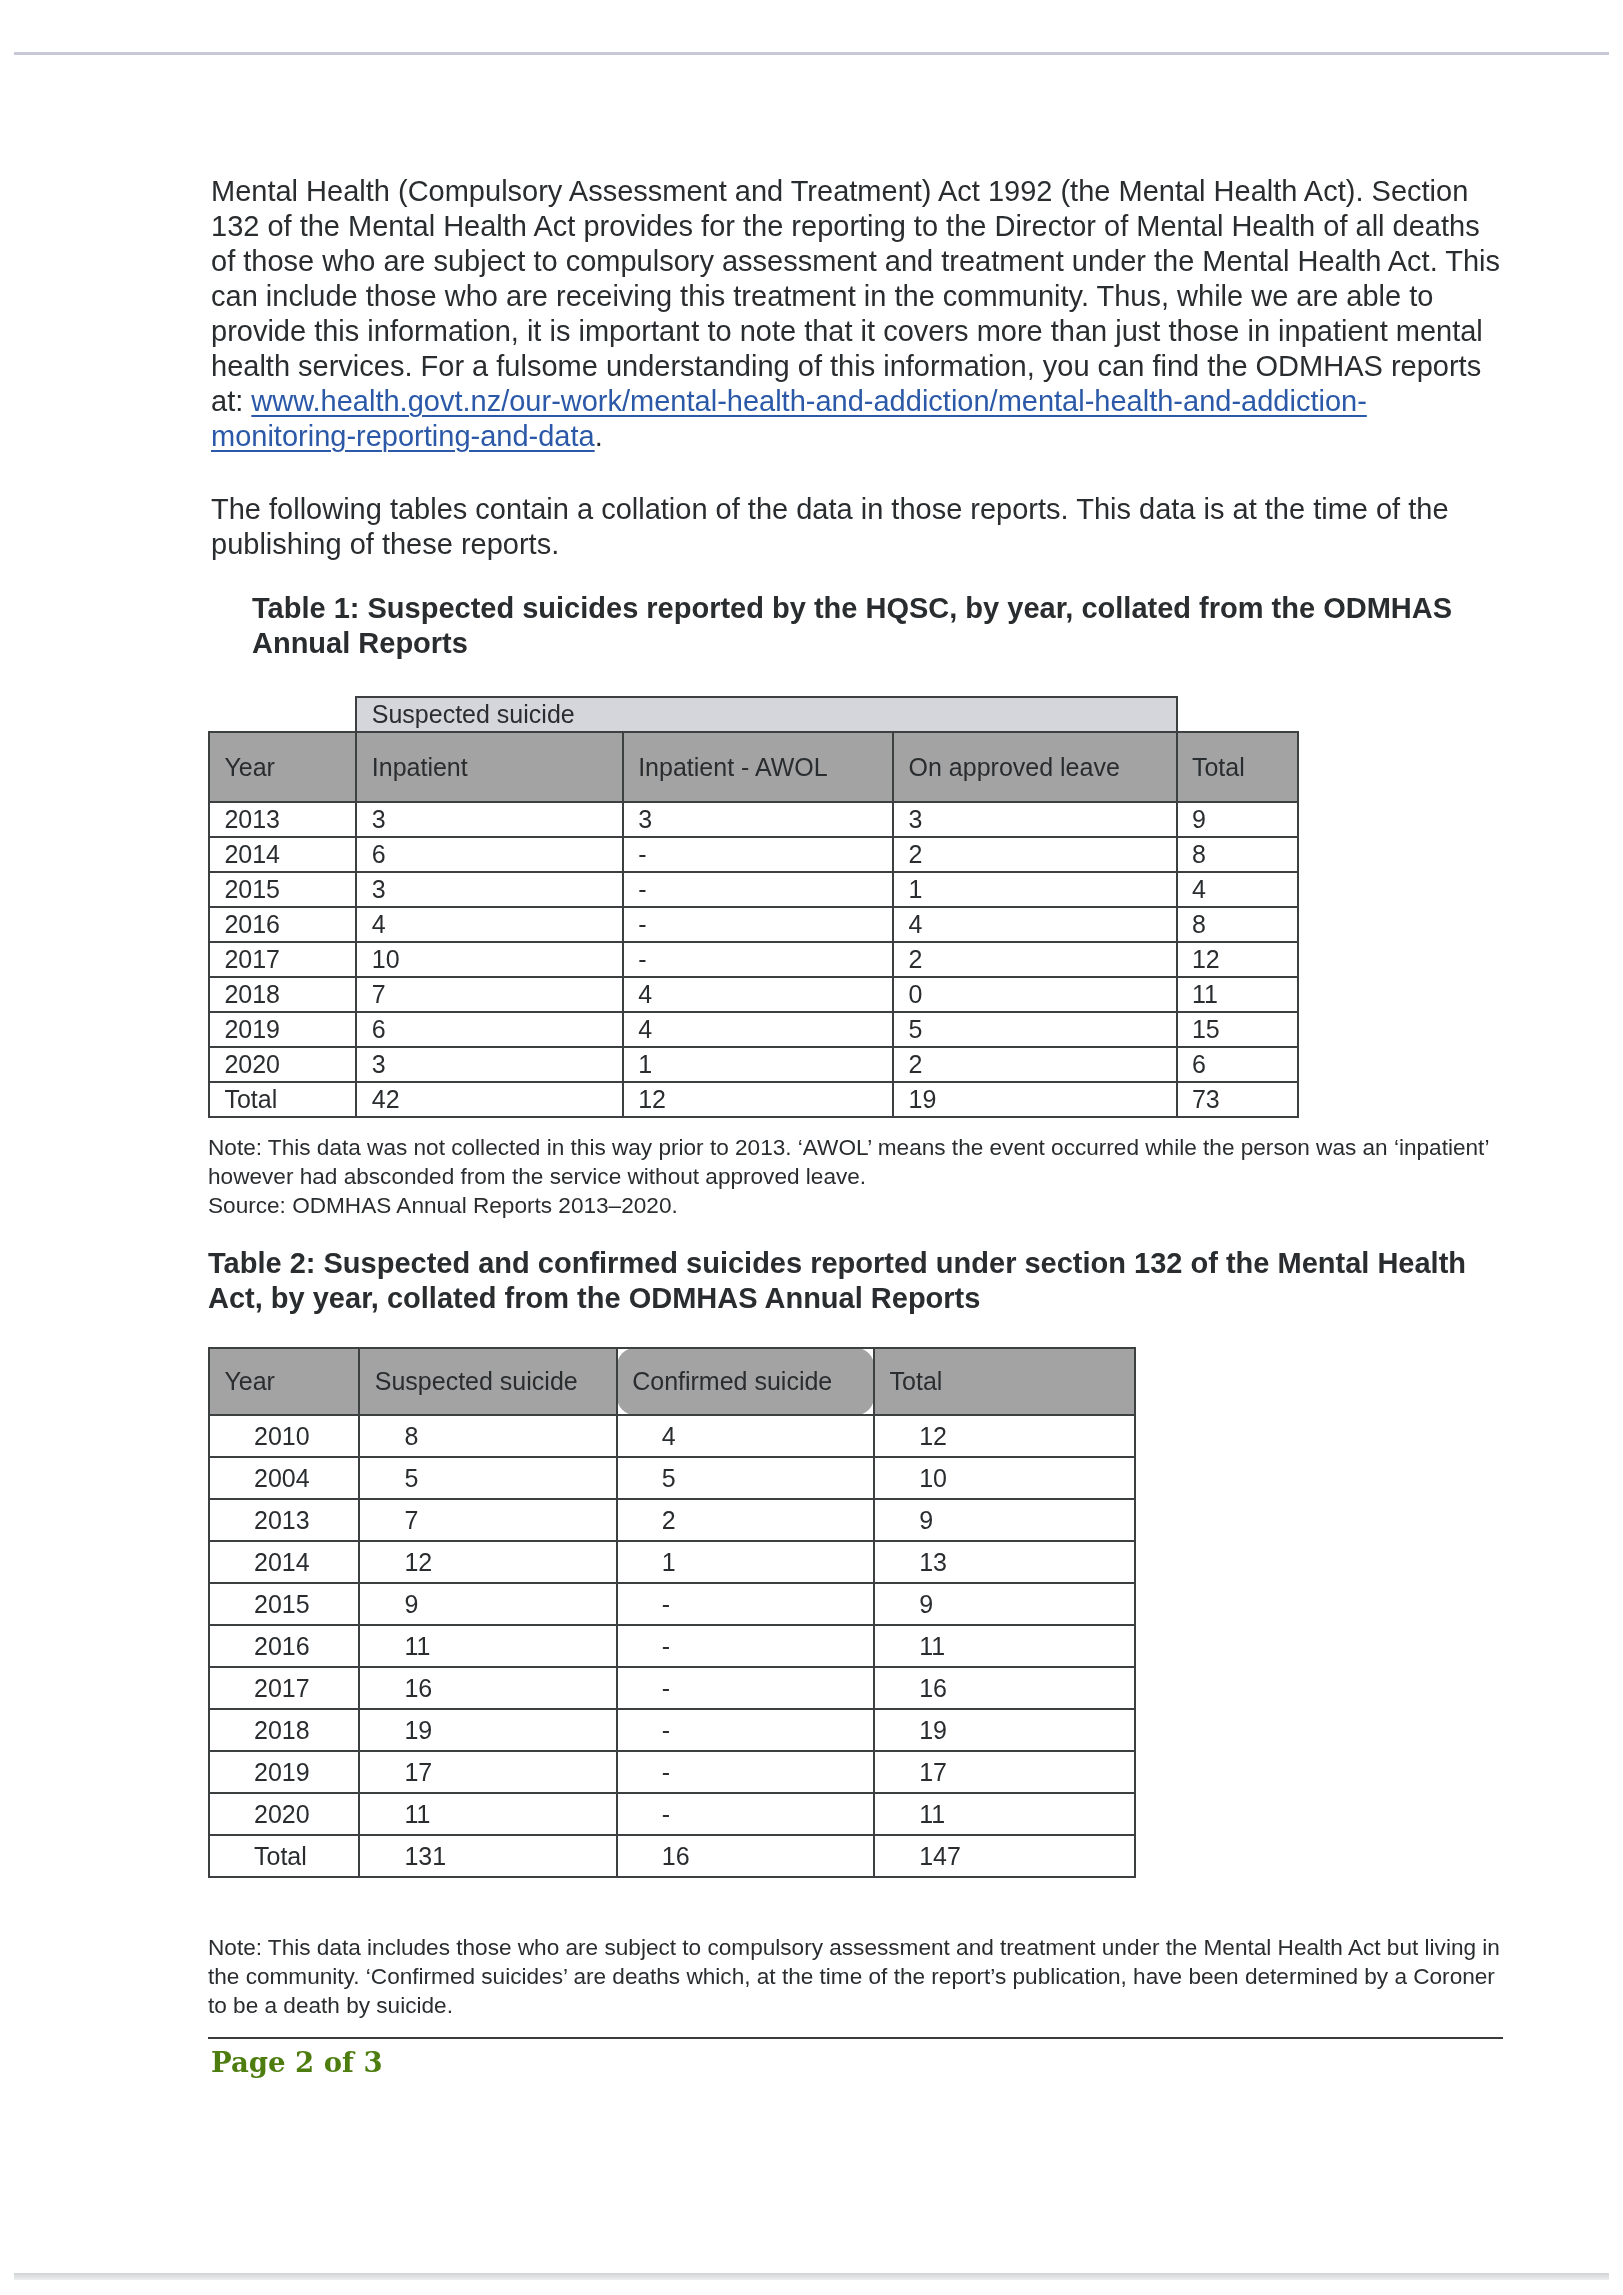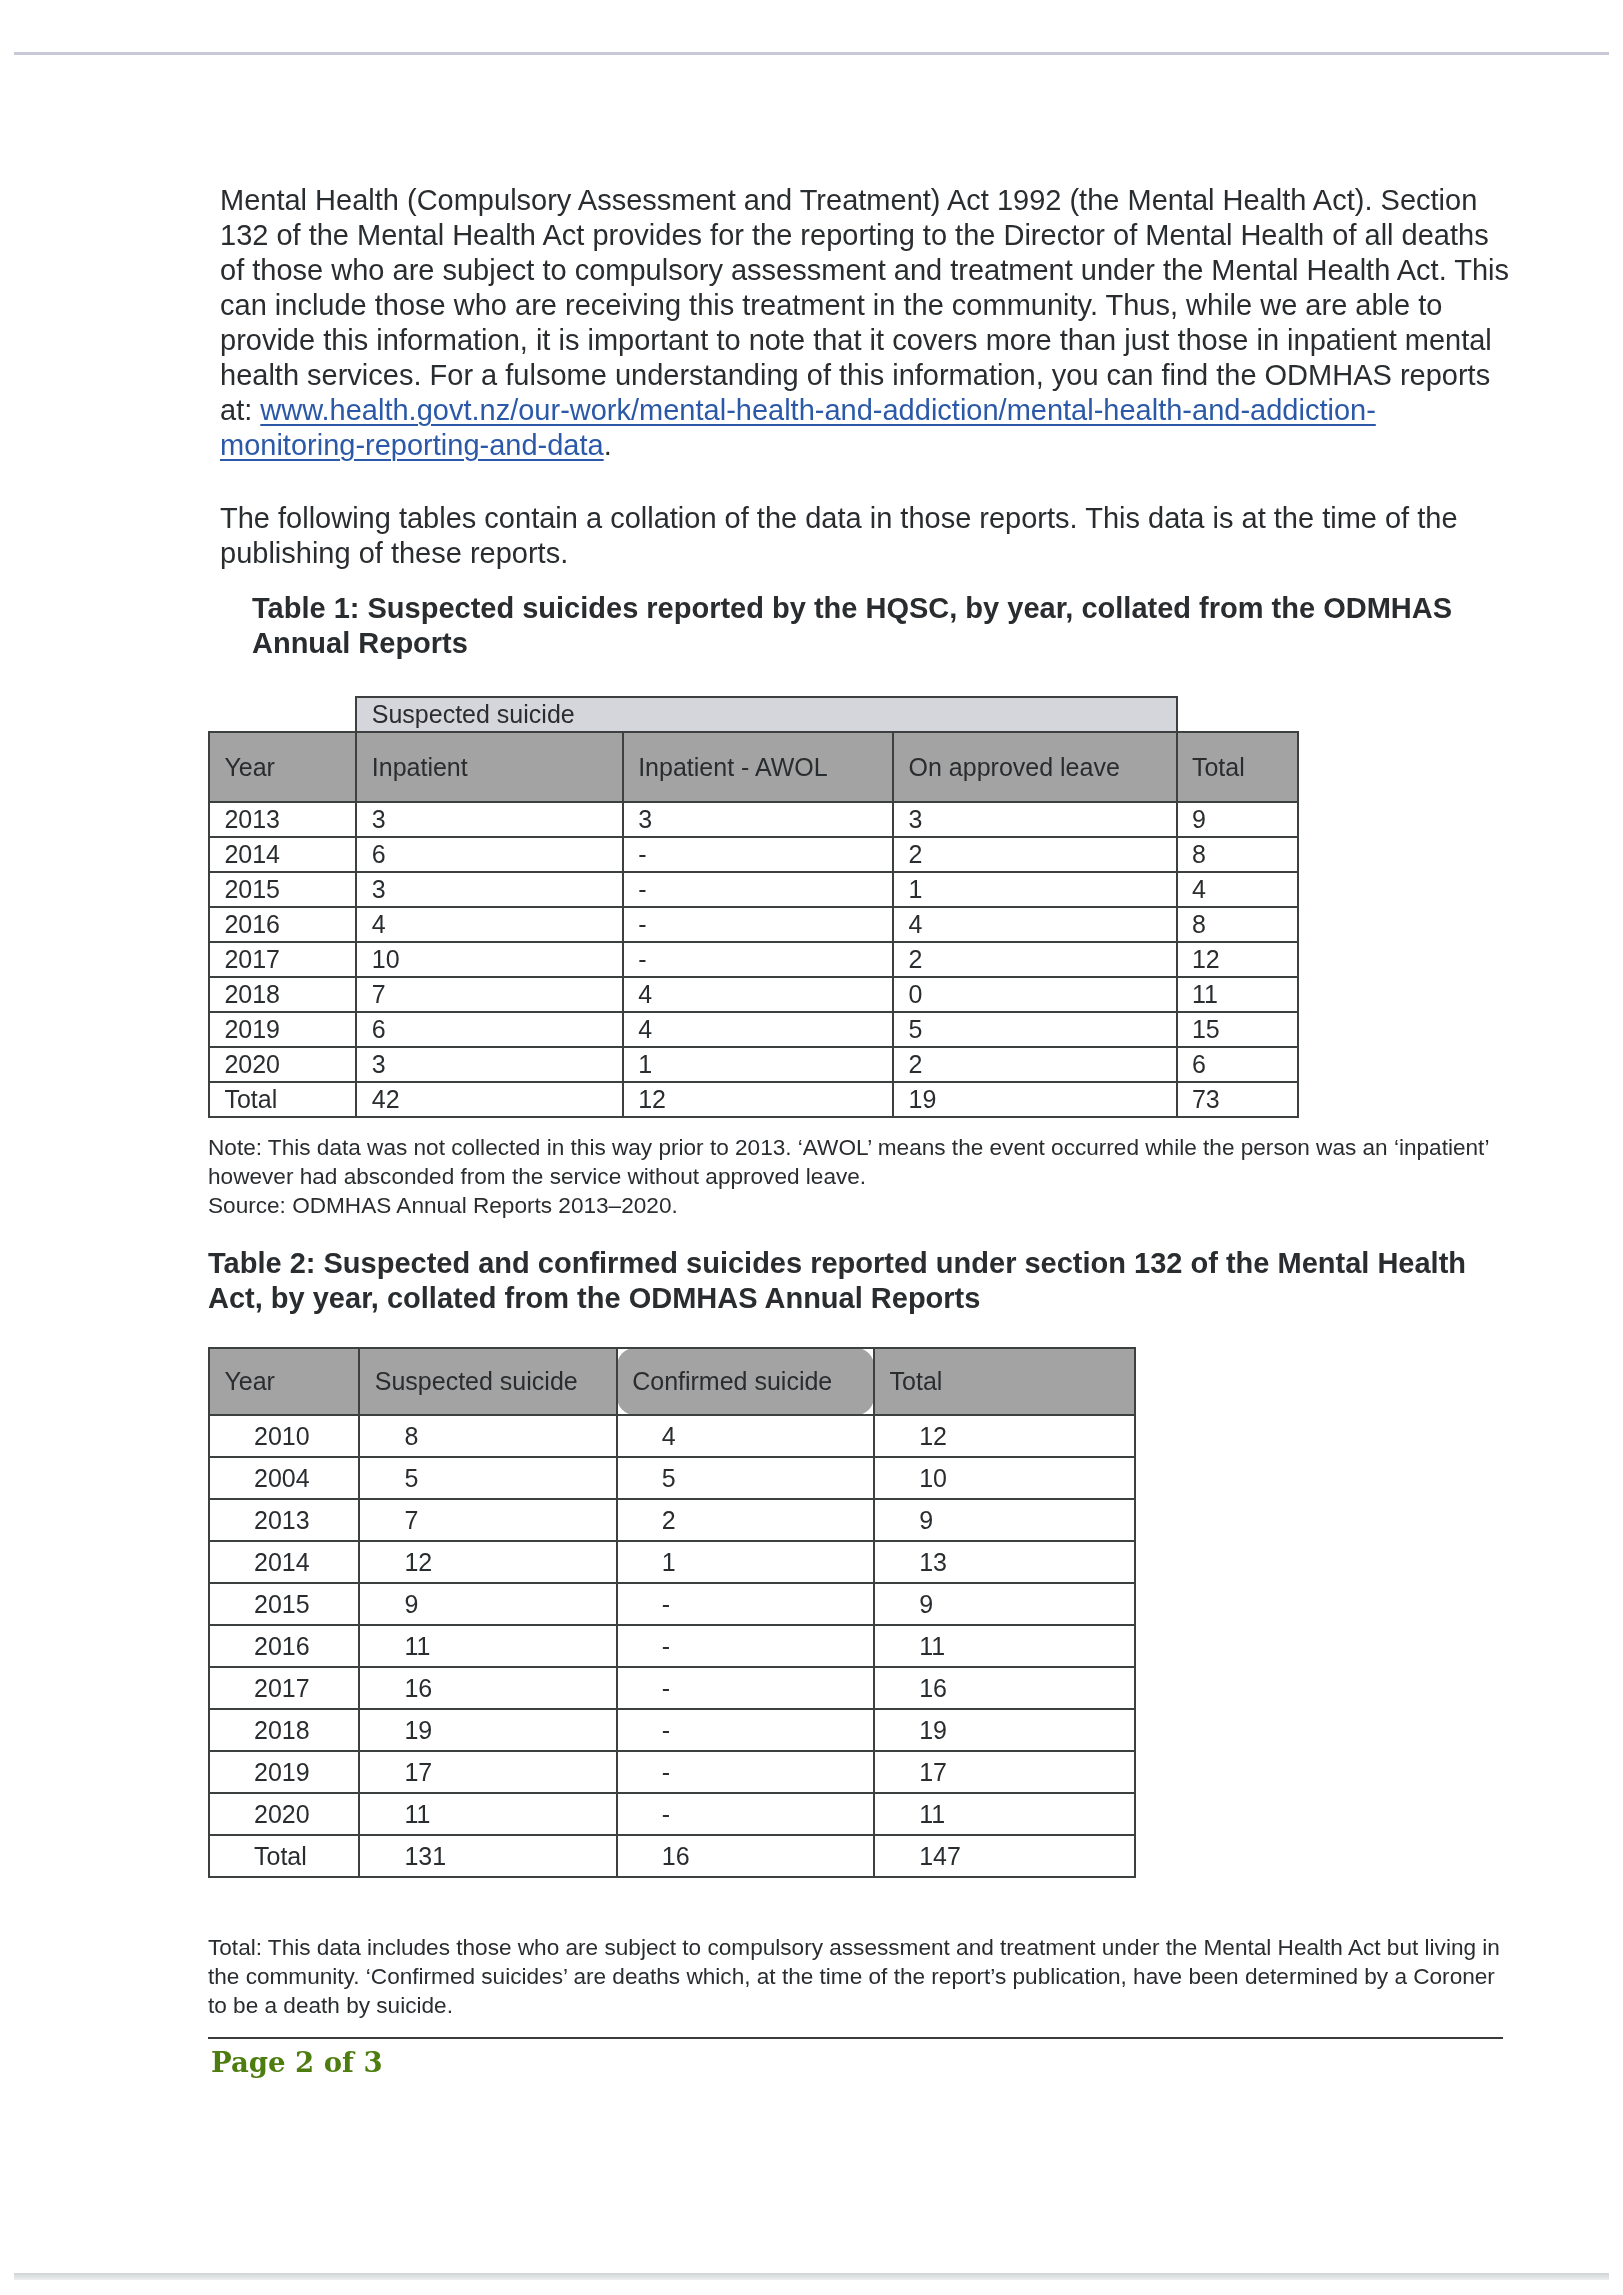--- a/index.html
+++ b/index.html
@@ -3,21 +3,21 @@
   <meta charset="utf-8">
   <style>
     html, body { margin: 0; padding: 0; }
     body {
       width: 1623px; height: 2295px; background: #ffffff; position: relative;
       font-family: "Liberation Sans", sans-serif; color: #2a2d2f; overflow: hidden;
     }
     .scan-top { position: absolute; left: 14.4px; right: 14.4px; top: 52px; height: 2.6px; background: #c9c8d6; }
     .scan-bottom { position: absolute; left: 14.4px; right: 14.4px; top: 2273px; height: 6.5px; background: linear-gradient(#cfd3d3, #eef0f0); }
     .para {
-      position: absolute; left: 208px; width: 1295px; font-size: 29px; line-height: 35px; margin: 12px;
+      position: absolute; left: 208px; width: 1295px; font-size: 29px; line-height: 35px; margin: 3px;
     }
     .para a { color: #2b59a8; text-decoration: underline; text-decoration-thickness: 2px; text-underline-offset: 3.9px; }
     .caption {
       position: absolute; left: 208px; width: 1295px; font-size: 29px; line-height: 35px; font-weight: bold; margin: 0;
     }
     .note {
       position: absolute; left: 208px; width: 1295px; font-size: 22.6px; line-height: 29px; margin: 0;
     }
     table { position: absolute; border-collapse: collapse; font-size: 25px; }
     td, th { border: 2px solid #3c4040; padding: 0 0 0 14.4px; text-align: left; font-weight: normal; vertical-align: middle; line-height: 33px; }
@@ -204,19 +204,19 @@
       </tr>
   <tr class="drow">
         <td>Total</td>
         <td>131</td>
         <td>16</td>
         <td>147</td>
       </tr>
 </tbody>
   </table>
 
-<p class="note" style="top:1933px;">Total: This data includes those who are subject to compulsory assessment and treatment under the Mental Health Act but living in the community. ‘Confirmed suicides’ are deaths which, at the time of the report’s publication, have been determined by a Coroner to be a death by suicide.</p>
+<p class="note" style="top:1933px;">Note: This data includes those who are subject to compulsory assessment and treatment under the Mental Health Act but living in the community. ‘Confirmed suicides’ are deaths which, at the time of the report’s publication, have been determined by a Coroner to be a death by suicide.</p>
 
 <div class="footer-rule"></div>
 <p class="page-num">Page 2 of 3</p>
 
 <div class="scan-bottom"></div>
 
 
 </body></html>

